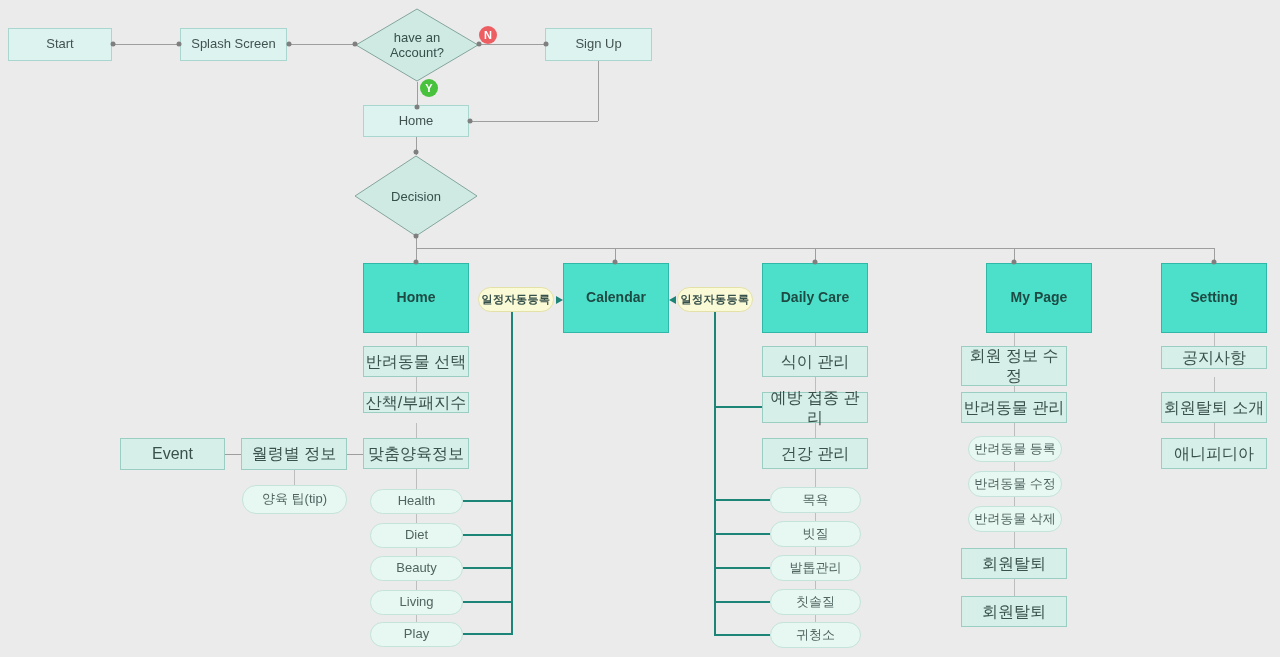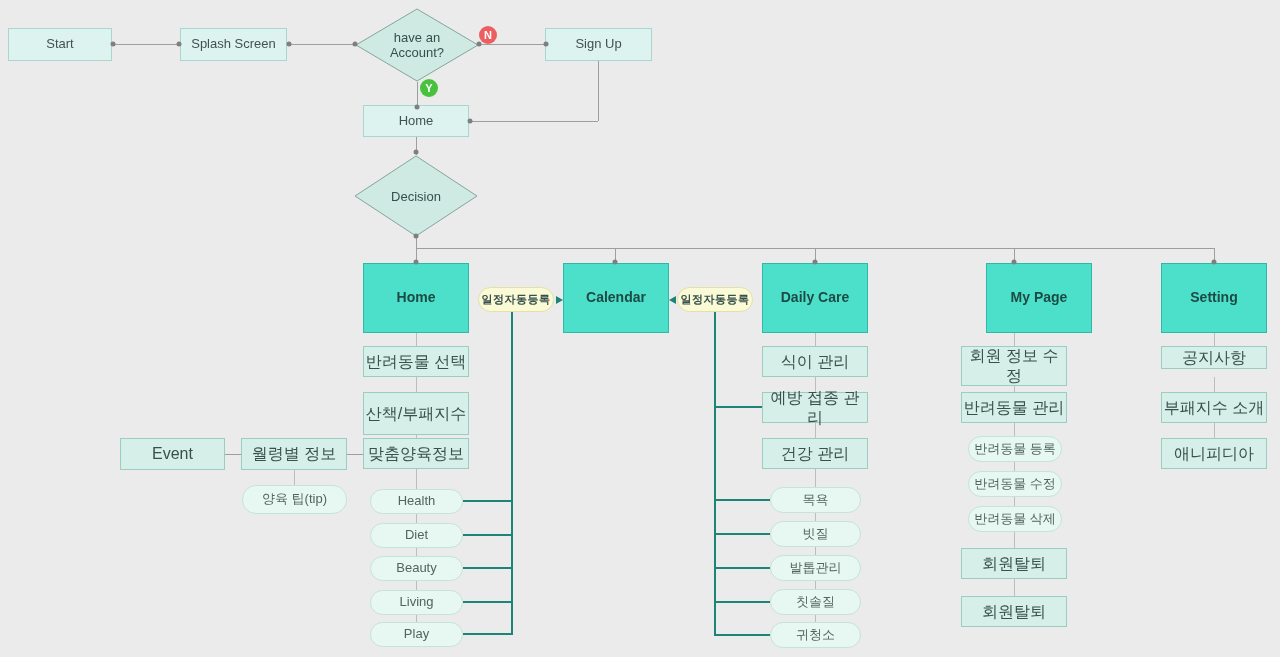--- a/index.html
+++ b/index.html
@@ -120,21 +120,21 @@
 <div class="lglv" style="left:416px;top:333px;height:13px;"></div>
 <div class="lglv" style="left:416px;top:377px;height:15px;"></div>
 <div class="lglv" style="left:416px;top:423px;height:15px;"></div>
 <div class="lglv" style="left:416px;top:469px;height:20px;"></div>
 <div class="lglv" style="left:416px;top:514px;height:9px;"></div>
 <div class="lglv" style="left:416px;top:548px;height:8px;"></div>
 <div class="lglv" style="left:416px;top:581px;height:9px;"></div>
 <div class="lglv" style="left:416px;top:615px;height:7px;"></div>
 
 <div class="n rect node" style="left:363px;top:346px;width:106px;height:31px;">반려동물 선택</div>
-<div class="n rect node" style="left:363px;top:392px;width:106px;height:43px;">산책/부패지수</div>
+<div class="n rect node" style="left:363px;top:392px;width:106px;height:21px;">산책/부패지수</div>
 <div class="n rect node" style="left:363px;top:438px;width:106px;height:31px;">맞춤양육정보</div>
 
 <div class="n pill node" style="left:370px;top:489px;width:93px;height:25px;">Health</div>
 <div class="n pill node" style="left:370px;top:523px;width:93px;height:25px;">Diet</div>
 <div class="n pill node" style="left:370px;top:556px;width:93px;height:25px;">Beauty</div>
 <div class="n pill node" style="left:370px;top:590px;width:93px;height:25px;">Living</div>
 <div class="n pill node" style="left:370px;top:622px;width:93px;height:25px;">Play</div>
 
 <div class="hl" style="left:225px;top:454px;width:16px;"></div>
 <div class="hl" style="left:347px;top:454px;width:16px;"></div>
@@ -178,14 +178,14 @@
 <div class="n pill node" style="left:968px;top:506px;width:94px;height:26px;">반려동물 삭제</div>
 
 <div class="n rect node" style="left:961px;top:548px;width:106px;height:31px;">회원탈퇴</div>
 <div class="n rect node" style="left:961px;top:596px;width:106px;height:31px;">회원탈퇴</div>
 
 <div class="lglv" style="left:1214px;top:333px;height:13px;"></div>
 <div class="lglv" style="left:1214px;top:377px;height:15px;"></div>
 <div class="lglv" style="left:1214px;top:423px;height:15px;"></div>
 
 <div class="n rect node" style="left:1161px;top:346px;width:106px;height:23px;">공지사항</div>
-<div class="n rect node" style="left:1161px;top:392px;width:106px;height:31px;">부패지수 소개</div>
+<div class="n rect node" style="left:1161px;top:392px;width:106px;height:31px;">회원탈퇴 소개</div>
 <div class="n rect node" style="left:1161px;top:438px;width:106px;height:31px;">애니피디아</div>
 
 </body></html>

